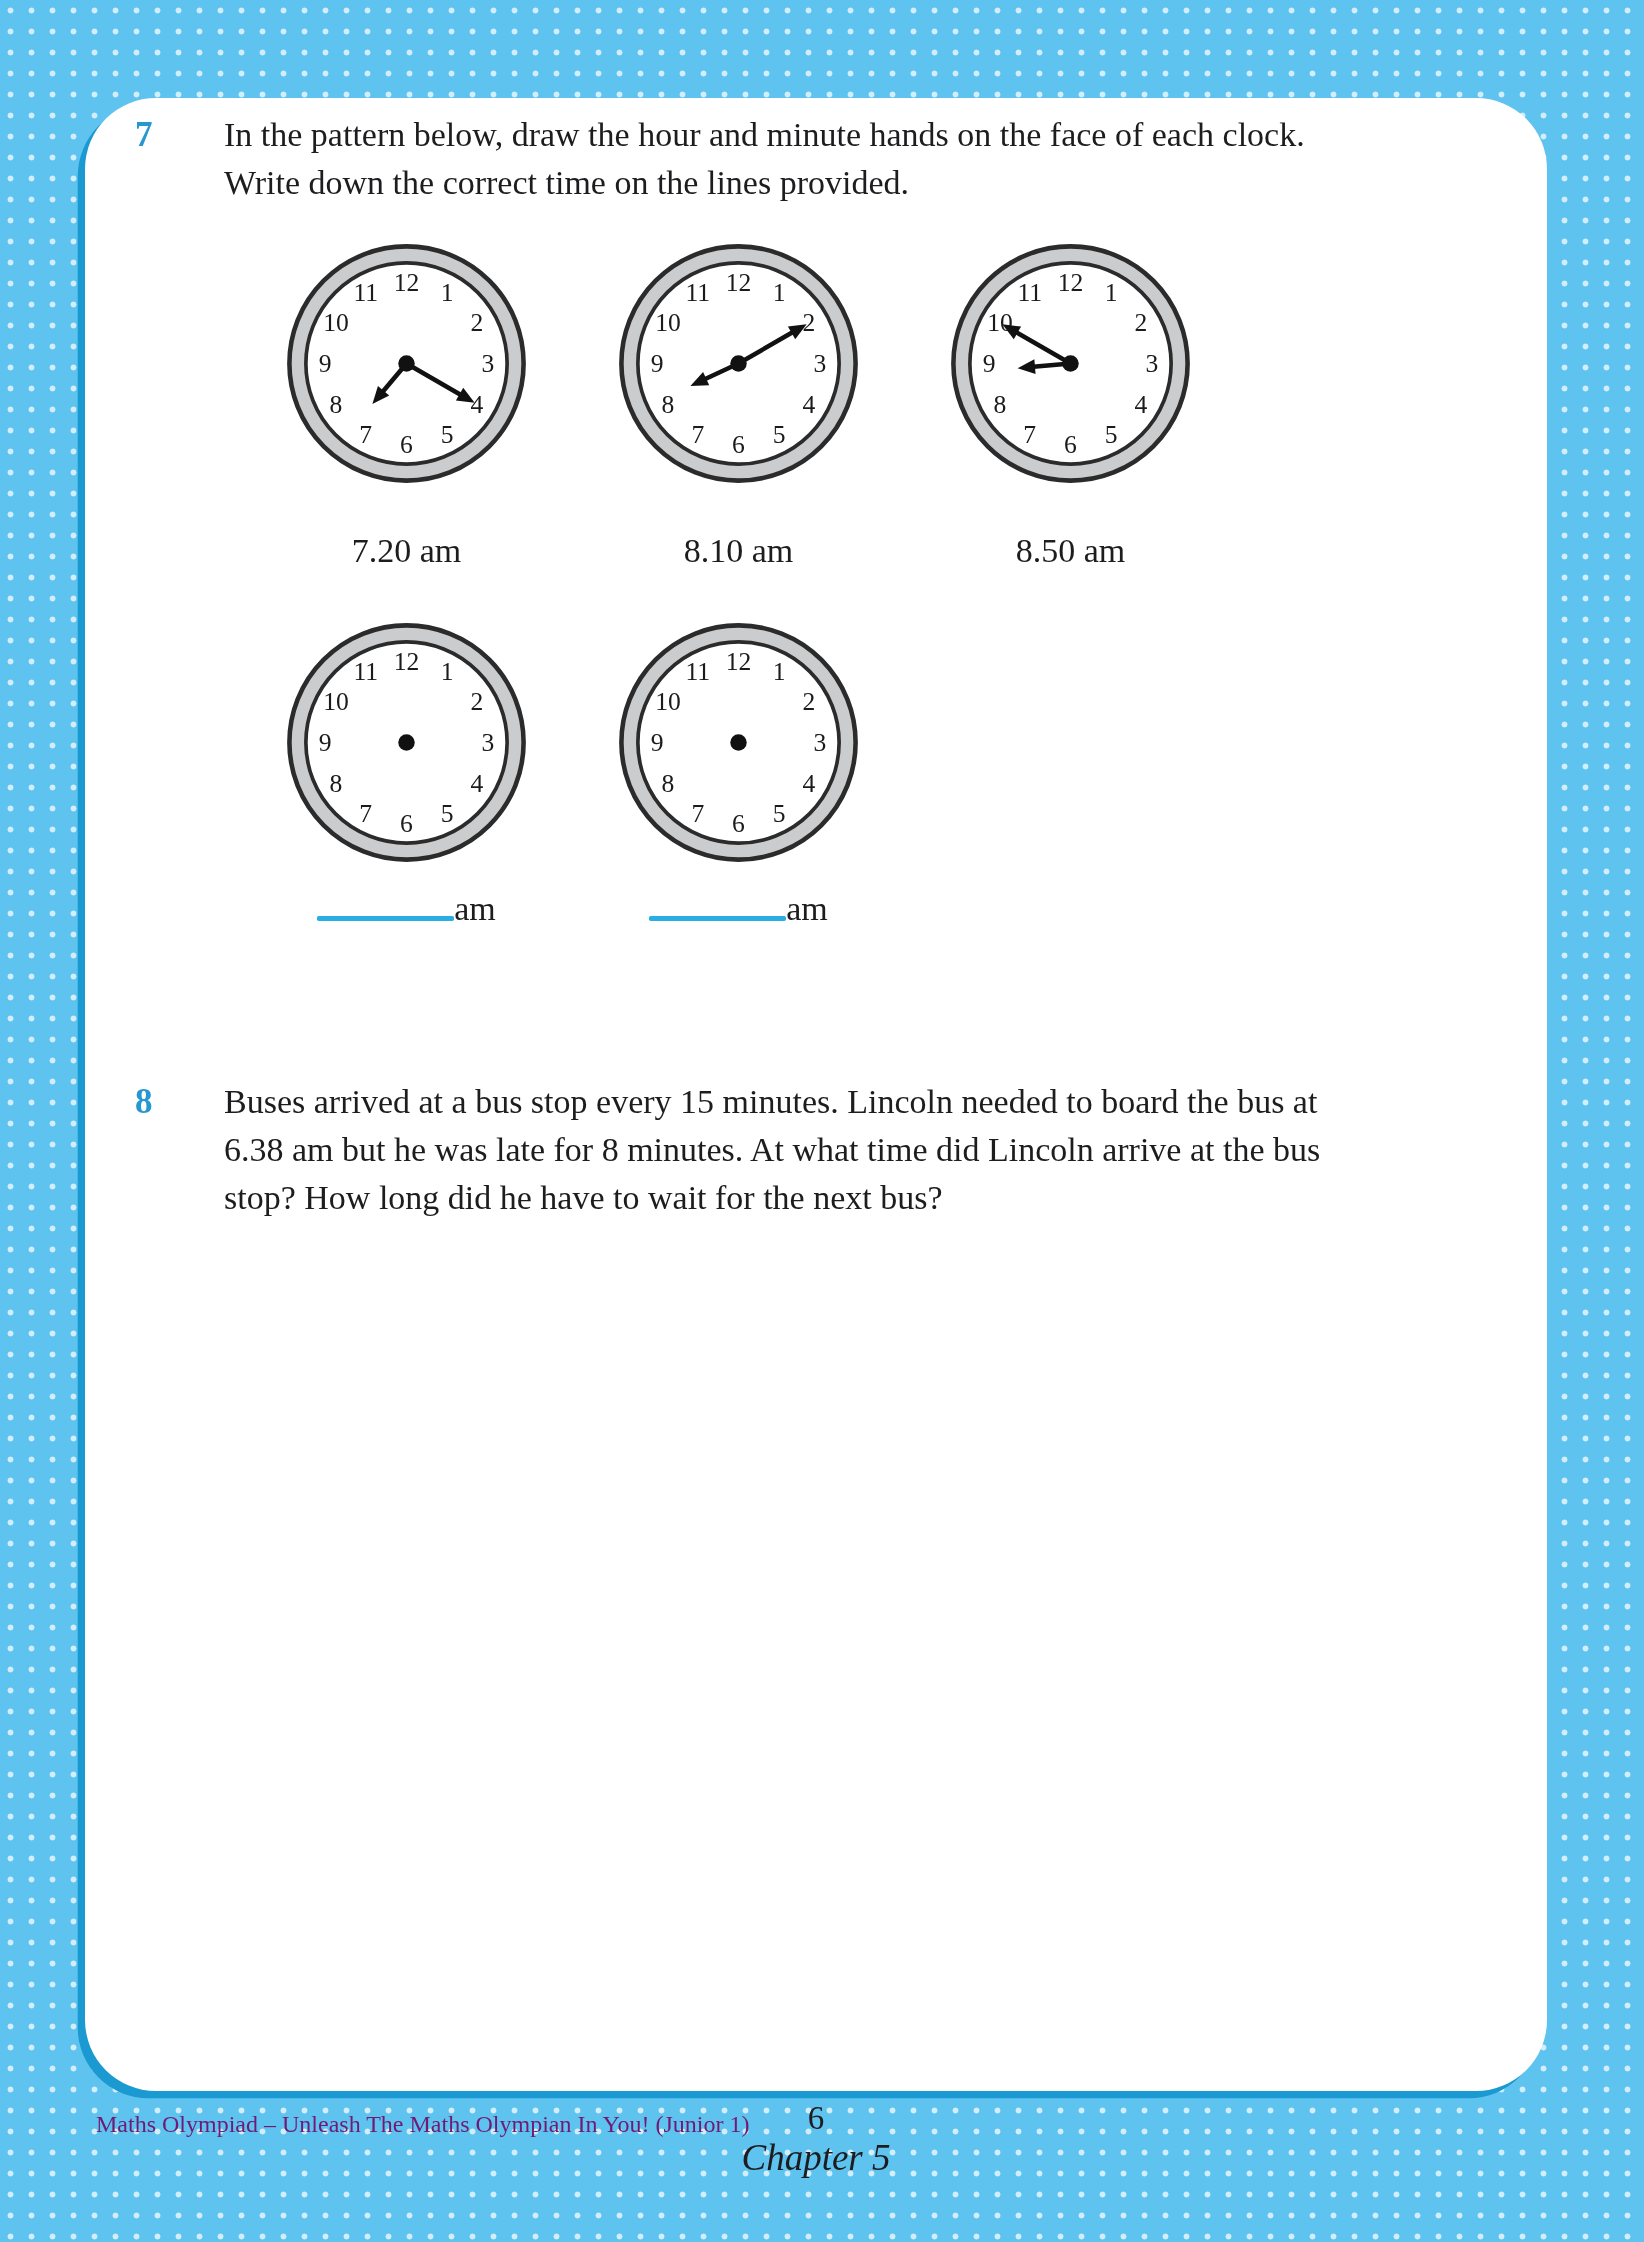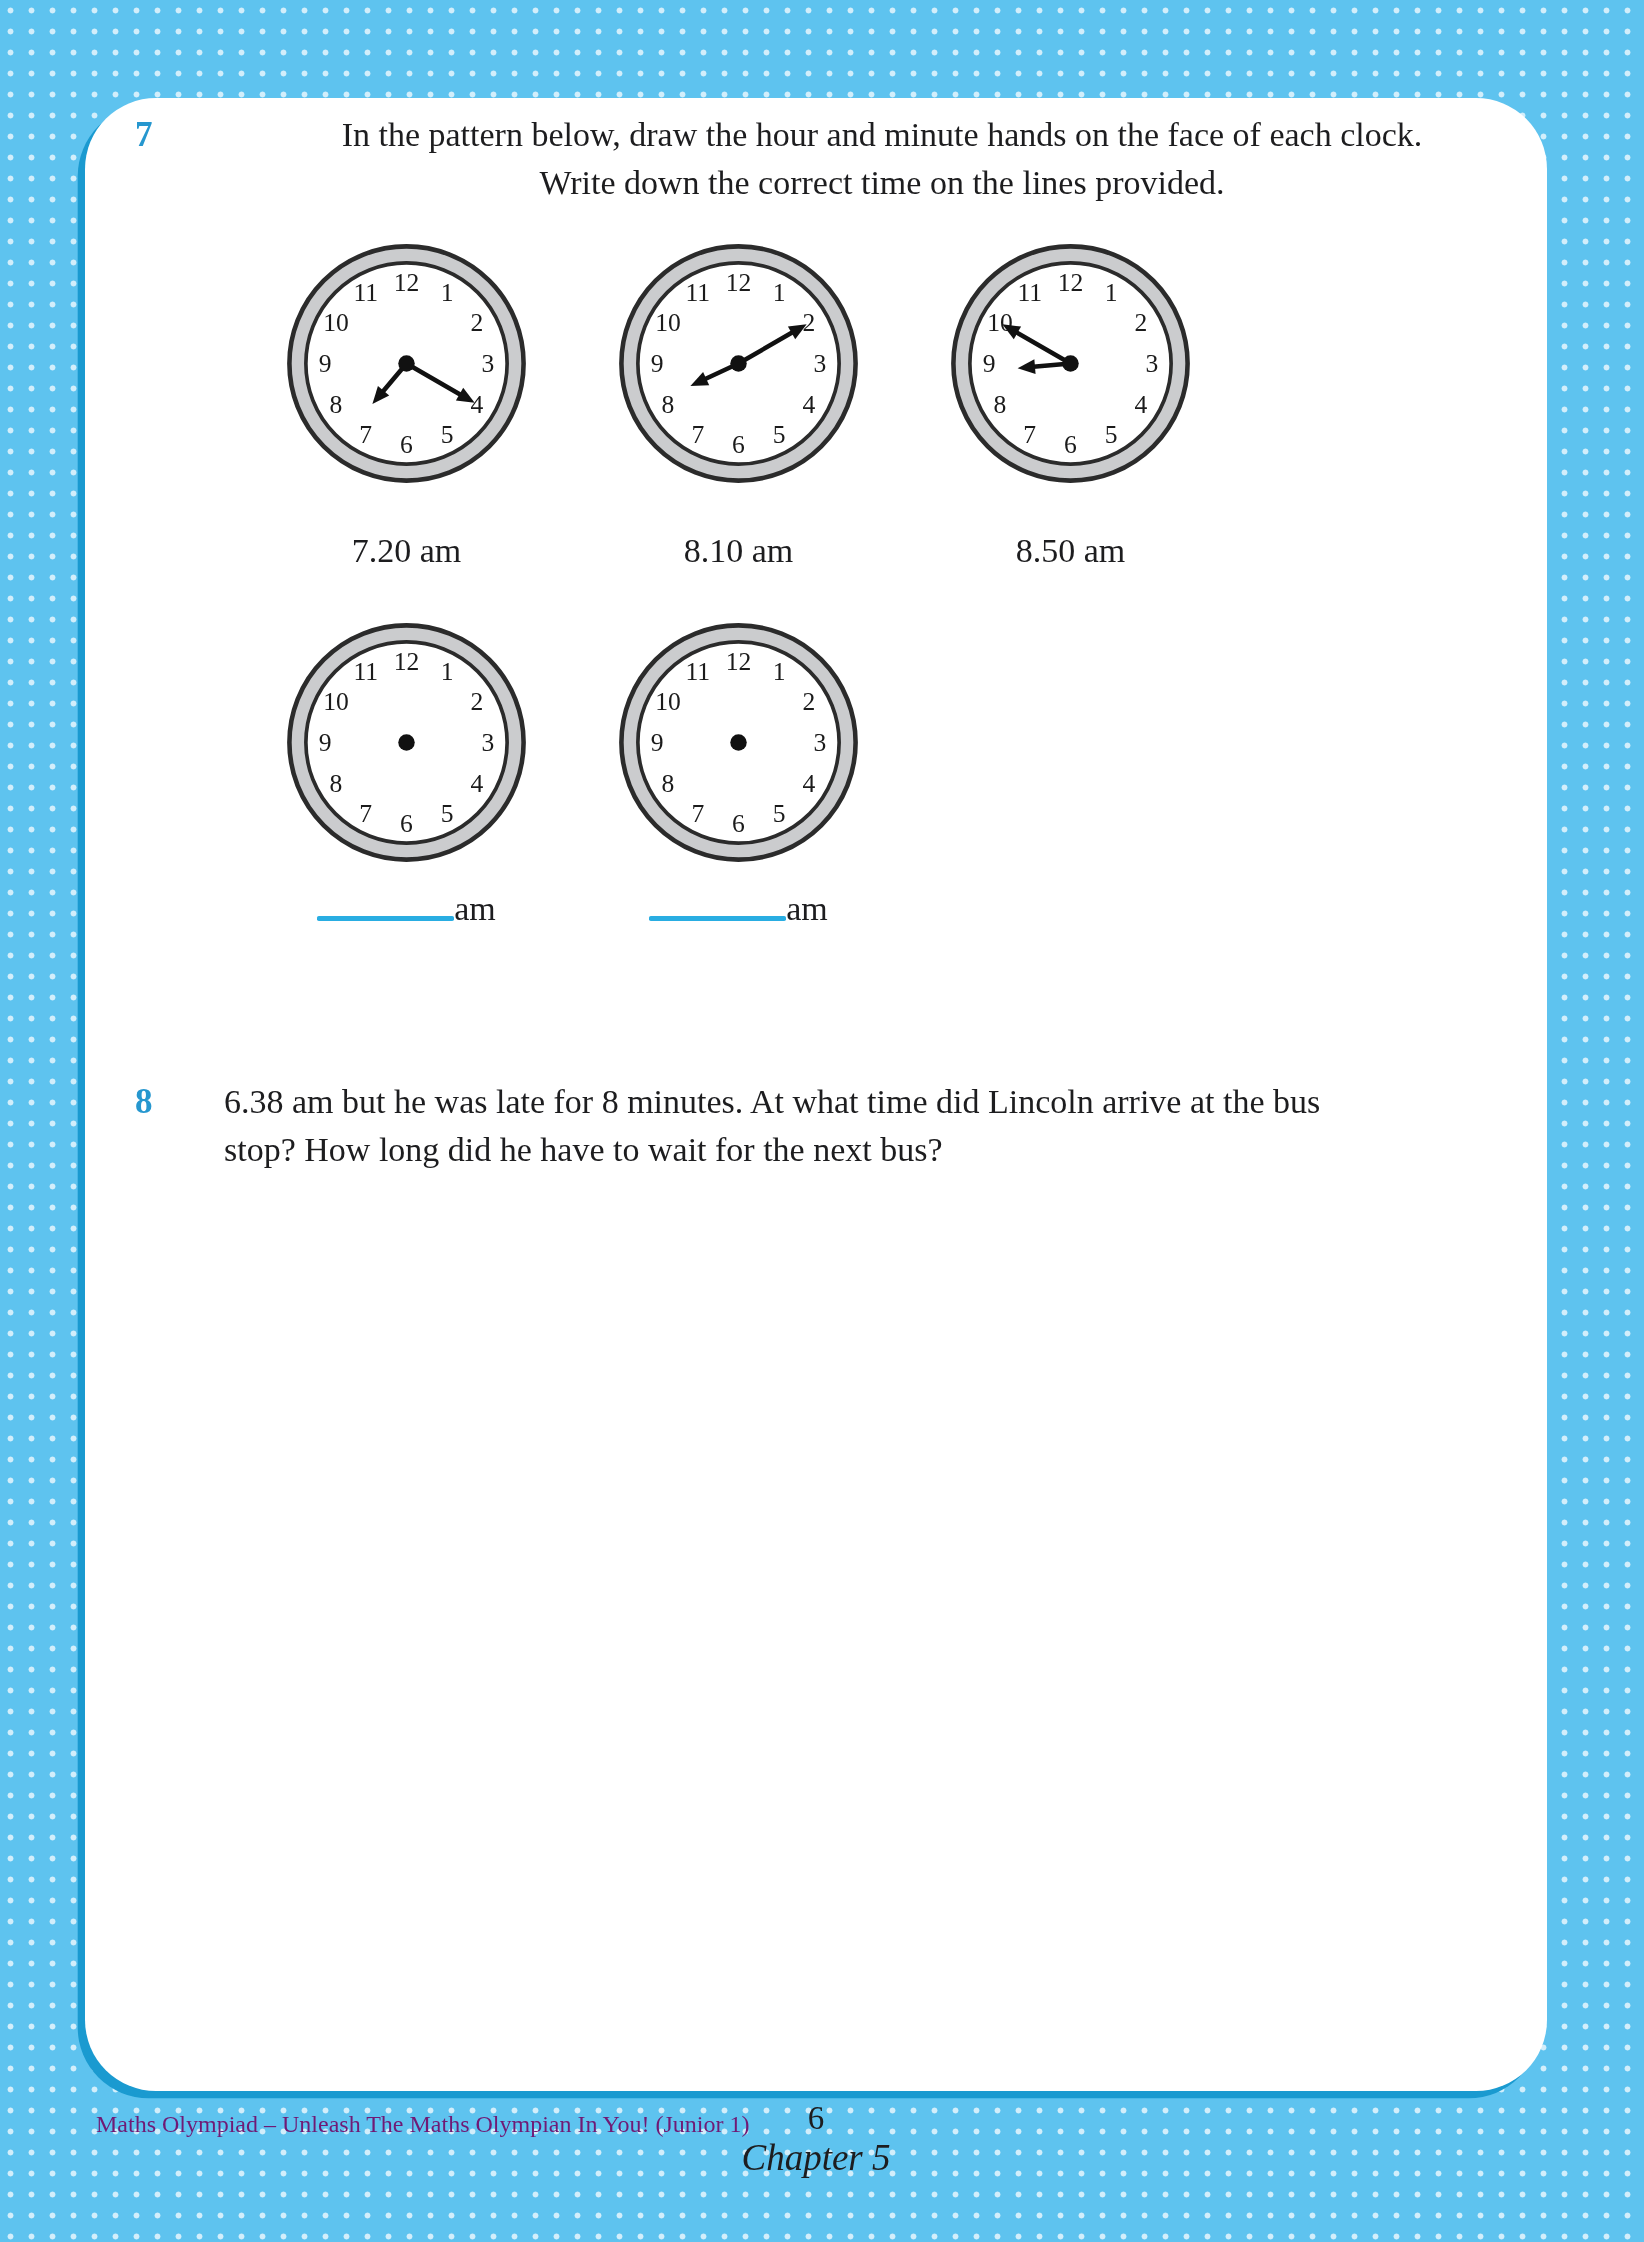--- a/index.html
+++ b/index.html
@@ -14,21 +14,21 @@
   .card{
     position:absolute;left:85px;top:98px;width:1462px;height:1993px;
     background:#ffffff;border-radius:71px;
     box-shadow:-7.3px 7.3px 0 0 #1a9ad0;
   }
   .q-num{
     position:absolute;font-weight:bold;font-size:35px;line-height:48px;
   }
   .q-text{position:absolute;font-size:34px;line-height:48px;}
   .q7-num{left:50px;top:12.8px;}
-  .q7-text{left:139px;top:12.8px;width:1316px;text-align:center;}
+  .q7-text{left:139px;top:12.8px;width:1316px;}
   .q8-num{left:50px;top:980px;}
   .q8-text{left:139px;top:980px;width:1325px;}
   .clockbox{position:absolute;width:247px;height:247px;}
   .c1{left:198px;top:142px;}
   .c2{left:530px;top:142px;}
   .c3{left:862px;top:142px;}
   .c4{left:198px;top:521px;}
   .c5{left:530px;top:521px;}
   .clock-label{
     position:absolute;top:434px;width:247px;text-align:center;font-size:34px;
@@ -174,20 +174,21 @@
     <span class="blank" style="background: rgb(41, 173, 226);"></span>
     <span>am</span>
   </div>
   <div class="answer a2">
     <span class="blank" style="background: rgb(41, 173, 226);"></span>
     <span>am</span>
   </div>
 
   <div class="q-num q8-num" style="color: rgb(38, 151, 207);">8</div>
   <div class="q-text q8-text">
+      <span class="tline">Buses arrived at a bus stop every 15 minutes. Lincoln needed to board the bus at</span>
       <span class="tline">6.38 am but he was late for 8 minutes. At what time did Lincoln arrive at the bus</span>
       <span class="tline">stop? How long did he have to wait for the next bus?</span>
     </div>
 
 </div>
 
 <div class="footer-left">
   <span class="tline">Maths Olympiad – Unleash The Maths Olympian In You! (Junior 1)</span>
 </div>
 

